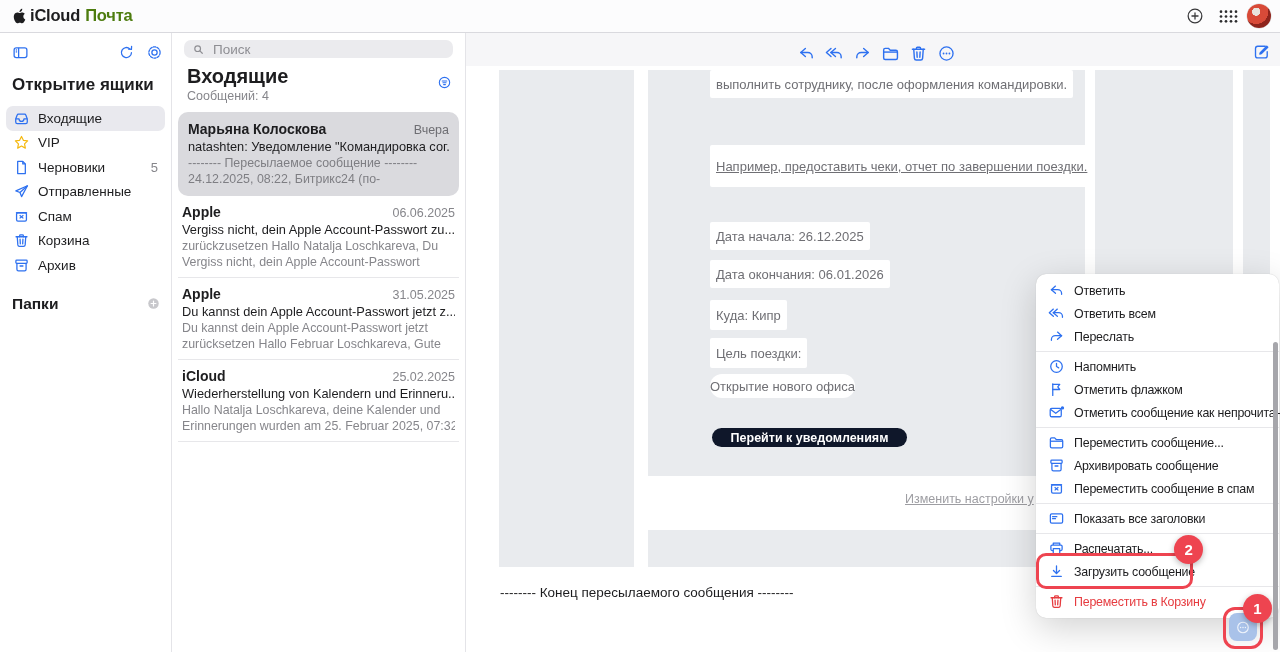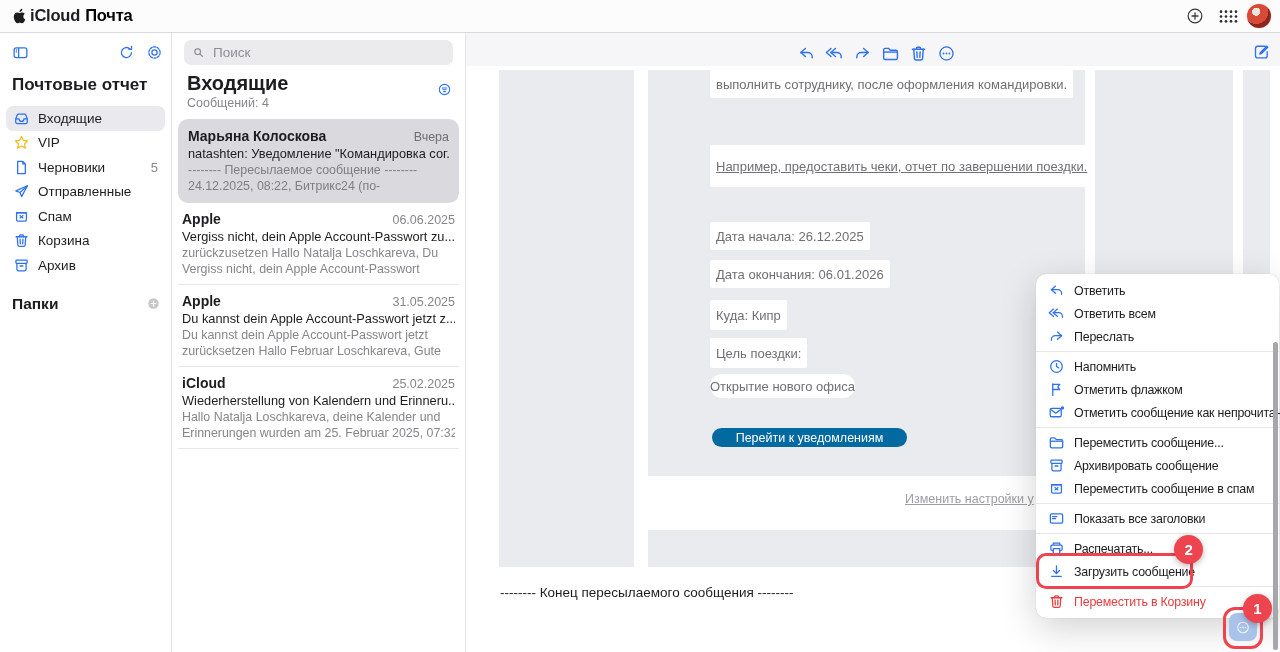--- a/index.html
+++ b/index.html
@@ -2,21 +2,21 @@
 <html><head>
 <meta charset="utf-8">
 <style>
   html,body{margin:0;padding:0;width:1280px;height:652px;overflow:hidden;
     font-family:"Liberation Sans","DejaVu Sans",sans-serif;background:#fff;color:#1d1d1f;}
   svg{display:block;}
 
   
   .topbar{position:absolute;top:0;left:0;right:0;height:32px;background:#fcfcfd;border-bottom:1px solid #d9d9de;z-index:40;}
   .brand{position:absolute;left:30px;top:6px;font-size:16.5px;font-weight:bold;letter-spacing:-.2px;}
-  .brand .app{color:#000000;margin-left:5px;}
+  .brand .app{color:#4d7c0f;margin-left:5px;}
   .apple-logo{position:absolute;left:12px;top:8px;}
   .tb-plus{position:absolute;right:76px;top:7px;color:#3a3a3c;}
   .tb-grid{position:absolute;right:42px;top:10px;}
   .avatar{position:absolute;right:9px;top:4px;width:24px;height:24px;border-radius:50%;
     background:radial-gradient(circle at 38% 32%,#e8e4de 0 18%,#d84a38 19% 55%,#8e241c 56% 85%,#5a1712);box-shadow:0 0 0 .5px rgba(0,0,0,.15);}
 
   
   .sidebar{position:absolute;top:32px;left:0;width:171px;bottom:0;background:#fff;border-right:1px solid #e4e4e8;}
   .side-toolbar{position:relative;height:30px;margin-top:9px;color:#2e71f0;}
   .st-toggle{position:absolute;left:12px;top:3px;}
@@ -27,21 +27,21 @@
   .mb-item{display:flex;align-items:center;gap:8px;height:24.5px;padding:0 7px;border-radius:7px;font-size:13.5px;color:#1d1d1f;}
   .mb-item.selected{background:#e9e9ee;}
   .mb-icon{width:17px;height:17px;color:#2e71f0;flex:0 0 17px;}
   .mb-icon.star{color:#f5b80e;}
   .mb-count{margin-left:auto;color:#86868b;font-size:13px;}
   .folders-row{display:flex;align-items:center;margin:17px 10px 0 12px;font-size:15.5px;font-weight:bold;}
   .folders-add{margin-left:auto;}
 
   
   .listpane{position:absolute;top:32px;left:172px;width:293px;bottom:0;background:#fff;border-right:1px solid #e4e4e8;}
-  .search{margin:8px 12px 0;height:25px;background:#ebebee;border-radius:7px;display:flex;align-items:center;gap:6px;padding:0 8px;}
+  .search{margin:8px 12px 0;height:18px;background:#ebebee;border-radius:7px;display:flex;align-items:center;gap:6px;padding:0 8px;}
   .search input{border:0;background:transparent;outline:none;font-size:13.5px;color:#3a3a3c;width:100%;
     font-family:"Liberation Sans","DejaVu Sans",sans-serif;}
   .search input::placeholder{color:#8e8e93;}
   .list-header{position:relative;margin:7px 15px 0;}
   .list-title{font-size:20px;font-weight:bold;line-height:22px;}
   .list-count{font-size:12.5px;color:#86868b;margin-top:2px;line-height:14px;}
   .filter-icon{position:absolute;right:-2px;top:10px;color:#2e71f0;}
   .email-card{margin:9px 6px 0;background:#dadade;border-radius:10px;padding:8px 10px 9px;}
   .e-row1{display:flex;align-items:baseline;}
   .e-sender{font-size:14px;font-weight:bold;line-height:18px;}
@@ -63,21 +63,21 @@
   .g-footer{left:182px;top:498px;width:437px;height:37px;}
   .g-col2{left:629px;top:38px;width:138px;height:497px;}
   .g-col3{left:777px;top:38px;width:27px;height:497px;}
   .strip{position:absolute;left:62px;background:#fff;display:flex;align-items:center;
     padding:0 6px;font-size:13px;color:#6f6f74;white-space:nowrap;border-radius:2px;}
   .s1{top:0;height:28px;}  .s2{top:75px;height:42px;text-decoration:underline;}
   .s3{top:152px;height:28px;} .s4{top:190px;height:28px;}
   .s5{top:230px;height:30px;} .s6{top:268px;height:30px;}
   .s7{top:304px;height:24px;border-radius:14px;padding:0 0;}
   .notify-btn{position:absolute;left:64px;top:358px;width:195px;height:19px;border:0;border-radius:10px;
-    background:#0369a1;color:#fff;font-weight:normal;font-size:12.5px;display:flex;align-items:center;justify-content:center;
+    background:#0f172a;color:#fff;font-weight:bold;font-size:12.5px;display:flex;align-items:center;justify-content:center;
     font-family:"Liberation Sans","DejaVu Sans",sans-serif;}
   .settings-link{position:absolute;left:439px;top:460px;font-size:12.5px;color:#9d9da2;text-decoration:underline;white-space:nowrap;max-width:130px;overflow:hidden;}
   .end-line{position:absolute;left:34px;top:553px;font-size:13.5px;color:#1d1d1f;}
 
   
   .menu{position:absolute;left:570px;top:242px;width:243px;background:#fff;border-radius:10px;
     box-shadow:0 10px 36px rgba(0,0,0,.18),0 0 1px rgba(0,0,0,.22);padding:5px 0;z-index:20;box-sizing:border-box;}
   .menu-item{position:relative;height:23px;display:flex;align-items:center;gap:9px;padding:0 12px;
     font-size:12.4px;letter-spacing:-.2px;color:#1c1c1e;white-space:nowrap;}
   .mi-icon{width:17px;height:17px;color:#2e71f0;flex:0 0 17px;}
@@ -152,21 +152,21 @@
           <path d="M16 2.8l-.2 3.4-3.4-.3"></path>
         </svg>
     </span>
     <span class="st-gear">
       <svg width="17" height="17" viewBox="0 0 20 20" fill="none" stroke="currentColor" stroke-width="1.5" stroke-linecap="round">
           <circle cx="10" cy="10" r="3.1"></circle>
           <circle cx="10" cy="10" r="6.6" stroke-dasharray="2.6 1.55"></circle>
         </svg>
     </span>
   </div>
-  <div class="side-title">Почтовые отчет</div>
+  <div class="side-title">Открытие ящики</div>
   <div class="mb-list">
     <div class="mb-item selected">
       <span class="mb-icon">
           <svg viewBox="0 0 20 20" fill="none" stroke="currentColor" stroke-width="1.5" stroke-linejoin="round">
             <path d="M3.2 10.5l1.7-4.6c.2-.6.8-1 1.4-1h7.4c.6 0 1.2.4 1.4 1l1.7 4.6v3.6c0 1-.8 1.9-1.9 1.9H5.1c-1 0-1.9-.8-1.9-1.9z"></path>
             <path d="M3.2 10.5h3.9a2.9 2.9 0 0 0 5.8 0h3.9"></path>
           </svg>
         </span>
       <span>Входящие</span>
     </div>

